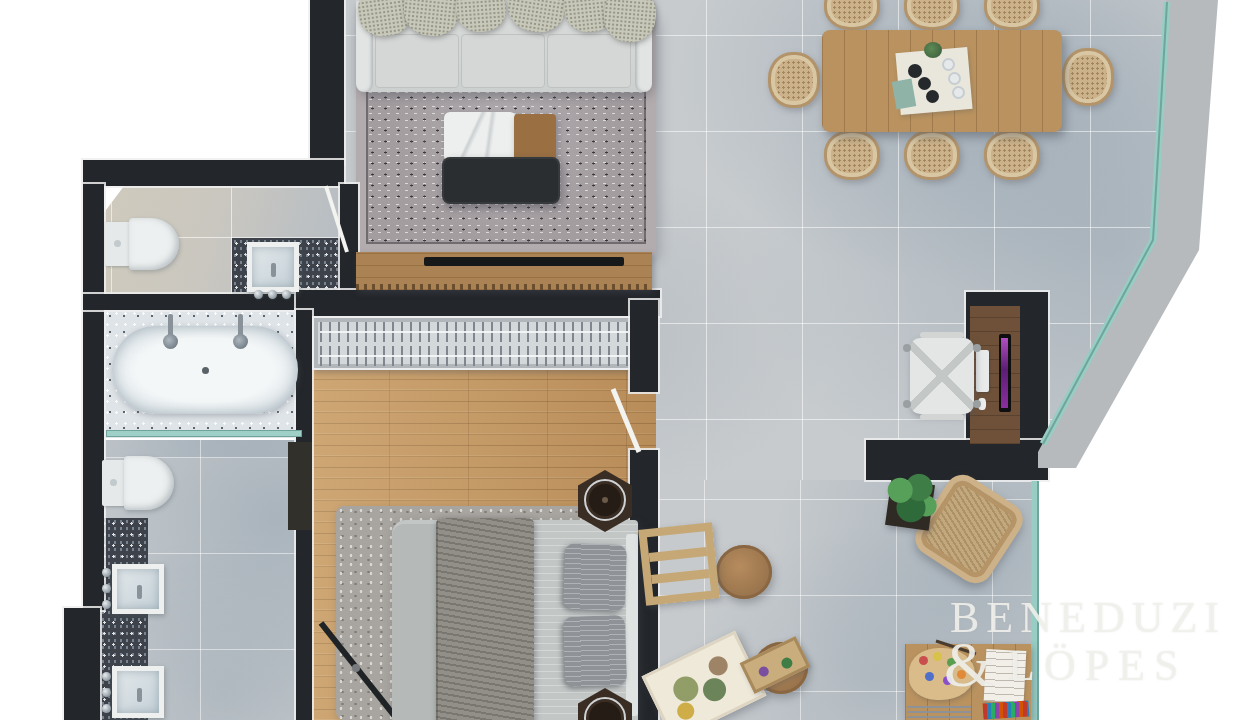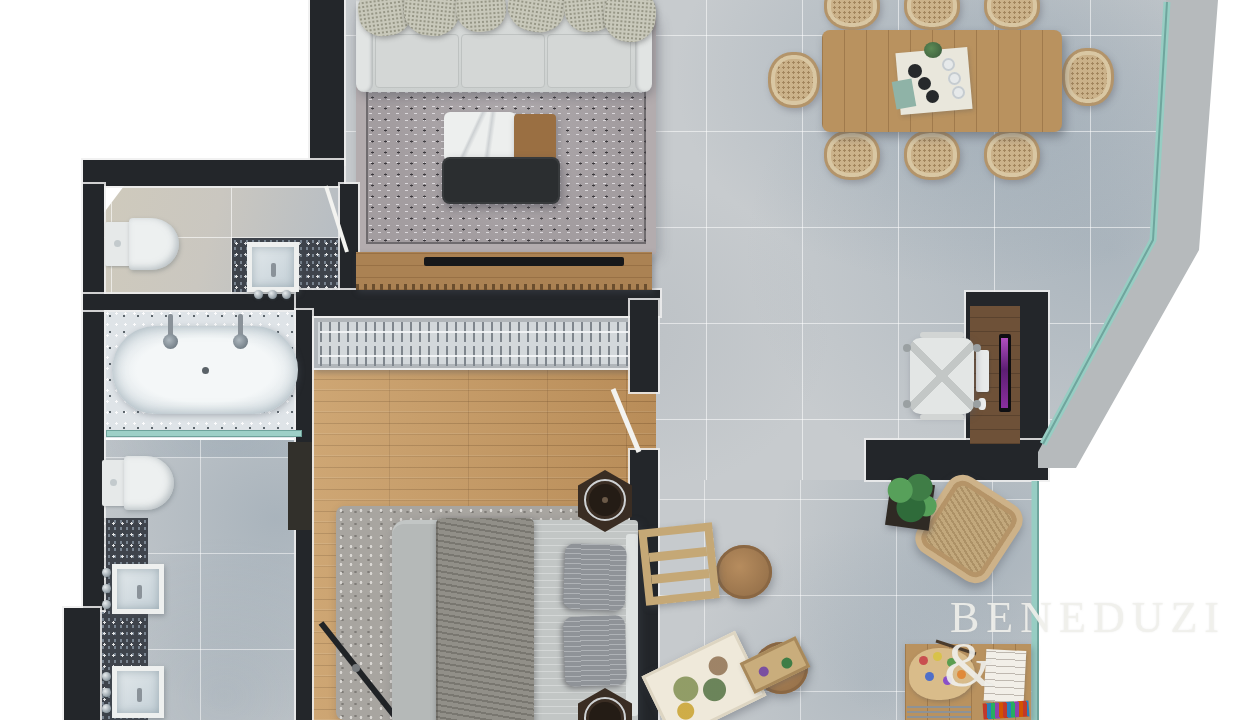--- a/index.html
+++ b/index.html
@@ -358,15 +358,16 @@
                 background-image:repeating-linear-gradient(0deg,rgba(140,130,120,.5) 0 1px,transparent 1px 7px);box-shadow:1px 1px 3px rgba(90,90,90,.3);"></div>
     <div style="left:78px;top:58px;width:46px;height:16px;transform:rotate(-4deg);
                 background:repeating-linear-gradient(90deg,#c0392b 0 4px,#2980b9 4px 8px,#27ae60 8px 12px,#8e44ad 12px 16px,#d35400 16px 20px);"></div>
     <div style="left:2px;top:60px;width:64px;height:14px;
                 background:repeating-linear-gradient(0deg,#8d9296 0 2px,transparent 2px 5px);"></div>
   </div>
 
   <div style="left:944px;top:592px;width:260px;height:120px;z-index:6;">
     <div class="wm" style="left:6px;top:0;font-size:44px;letter-spacing:7px;white-space:nowrap;">BENEDUZI</div>
     <div class="wm" style="left:0;top:36px;font-size:64px;white-space:nowrap;">&amp;</div>
+    <div class="wm" style="left:64px;top:48px;font-size:44px;letter-spacing:9px;white-space:nowrap;">LÖPES</div>
   </div>
 
 </div>
 
 </body></html>

